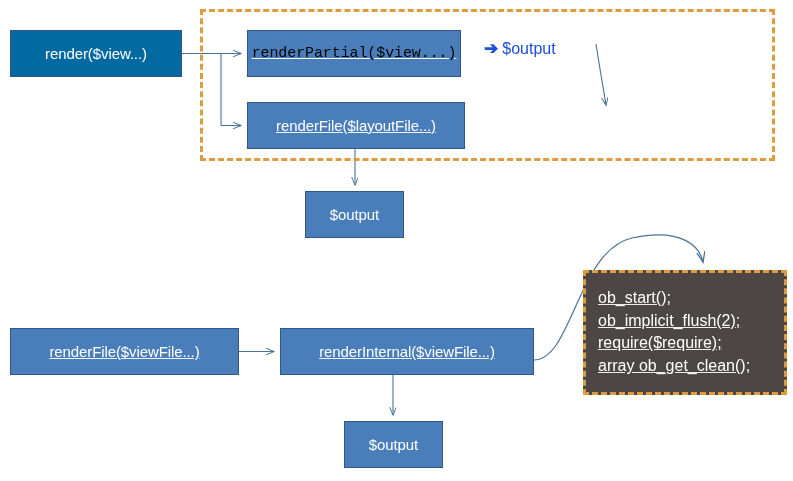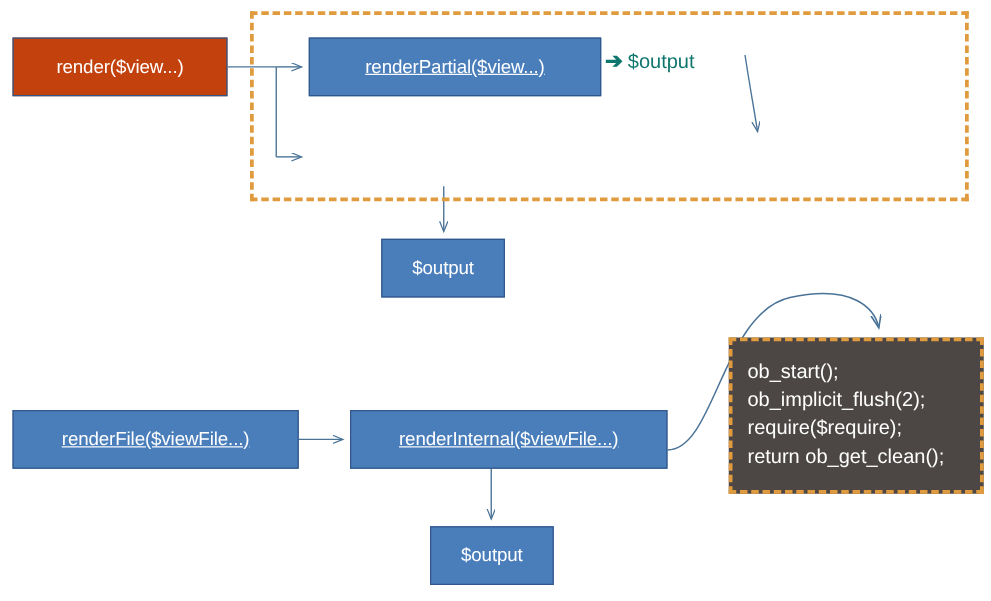--- a/index.html
+++ b/index.html
@@ -63,26 +63,27 @@
     background: #4c4744;
     border: 3px dashed #e09b3e;
     color: #ffffff;
     font-size: 16px;
     line-height: 1.42;
     padding: 14px 10px 10px 12px;
     z-index: 3;
   }
   .code-box .code-line {
     white-space: nowrap;
+    text-decoration: underline;
     text-decoration-color: rgba(255,255,255,0.9);
     text-underline-offset: 1px;
   }
   .anno {
     position: absolute;
-    color: #0f766e;
+    color: #1d4ed8;
     font-size: 16px;
     white-space: nowrap;
     z-index: 3;
   }
   .anno .arrow-glyph {
     font-weight: bold;
     font-size: 17px;
     margin-right: 4px;
   }
 </style>
@@ -124,25 +125,28 @@
 
     <g>
       <path d="M393,375 L393,415" fill="none" stroke="#4a7397" stroke-width="1.1" marker-end="url(#ah)"></path>
     </g>
 
     <g>
       <path d="M534,360 C572,360 578,250 632,238 C684,227 700,248 703,262" fill="none" stroke="#4a7397" stroke-width="1.2" marker-end="url(#ahs)"></path>
     </g>
   </svg>
 
-  <div class="node" id="node-render" style="left: 10px; top: 30px; width: 172px; height: 47px; background: #c2410c; border-color: rgb(49, 87, 138); color: rgb(255, 255, 255);">
+  <div class="node" id="node-render" style="left: 10px; top: 30px; width: 172px; height: 47px; background: #0369a1; border-color: rgb(49, 87, 138); color: rgb(255, 255, 255);">
       <span class="label">render($view...)</span>
     </div>
-  <div class="node underlined" id="node-render-partial" style="left: 247px; top: 30px; width: 234px; height: 47px; background: rgb(74, 126, 187); border-color: rgb(49, 87, 138); color: #ffffff;">
+  <div class="node underlined" id="node-render-partial" style="left: 247px; top: 30px; width: 214px; height: 47px; background: rgb(74, 126, 187); border-color: rgb(49, 87, 138); color: #000000; font-family: Liberation Mono, monospace;">
       <span class="label">renderPartial($view...)</span>
+    </div>
+  <div class="node underlined" id="node-render-layout" style="left: 247px; top: 102px; width: 218px; height: 47px; background: rgb(74, 126, 187); border-color: rgb(49, 87, 138); color: rgb(255, 255, 255);">
+      <span class="label">renderFile($layoutFile...)</span>
     </div>
   <div class="node" id="node-output-top" style="left: 305px; top: 191px; width: 99px; height: 47px; background: rgb(74, 126, 187); border-color: rgb(49, 87, 138); color: rgb(255, 255, 255);">
       <span class="label">$output</span>
     </div>
   <div class="node underlined" id="node-render-viewfile" style="left: 10px; top: 328px; width: 229px; height: 47px; background: rgb(74, 126, 187); border-color: rgb(49, 87, 138); color: rgb(255, 255, 255);">
       <span class="label">renderFile($viewFile...)</span>
     </div>
   <div class="node underlined" id="node-render-internal" style="left: 280px; top: 328px; width: 254px; height: 47px; background: rgb(74, 126, 187); border-color: rgb(49, 87, 138); color: rgb(255, 255, 255);">
       <span class="label">renderInternal($viewFile...)</span>
     </div>
@@ -151,16 +155,16 @@
     </div>
 
   <div class="anno" id="anno-output" style="left: 484px; top: 38px;">
     <span class="arrow-glyph">➔</span><span>$output</span>
   </div>
 
   <div class="code-box" id="code-box" style="left: 583px; top: 270px; width: 204px; height: 125px; background: rgb(76, 71, 68); border-color: rgb(224, 155, 62);">
     <div class="code-line">ob_start();</div>
     <div class="code-line">ob_implicit_flush(2);</div>
     <div class="code-line">require($require);</div>
-    <div class="code-line">return ob_get_clean();</div>
+    <div class="code-line">array ob_get_clean();</div>
   </div>
 
 </div>
 
 </body></html>

